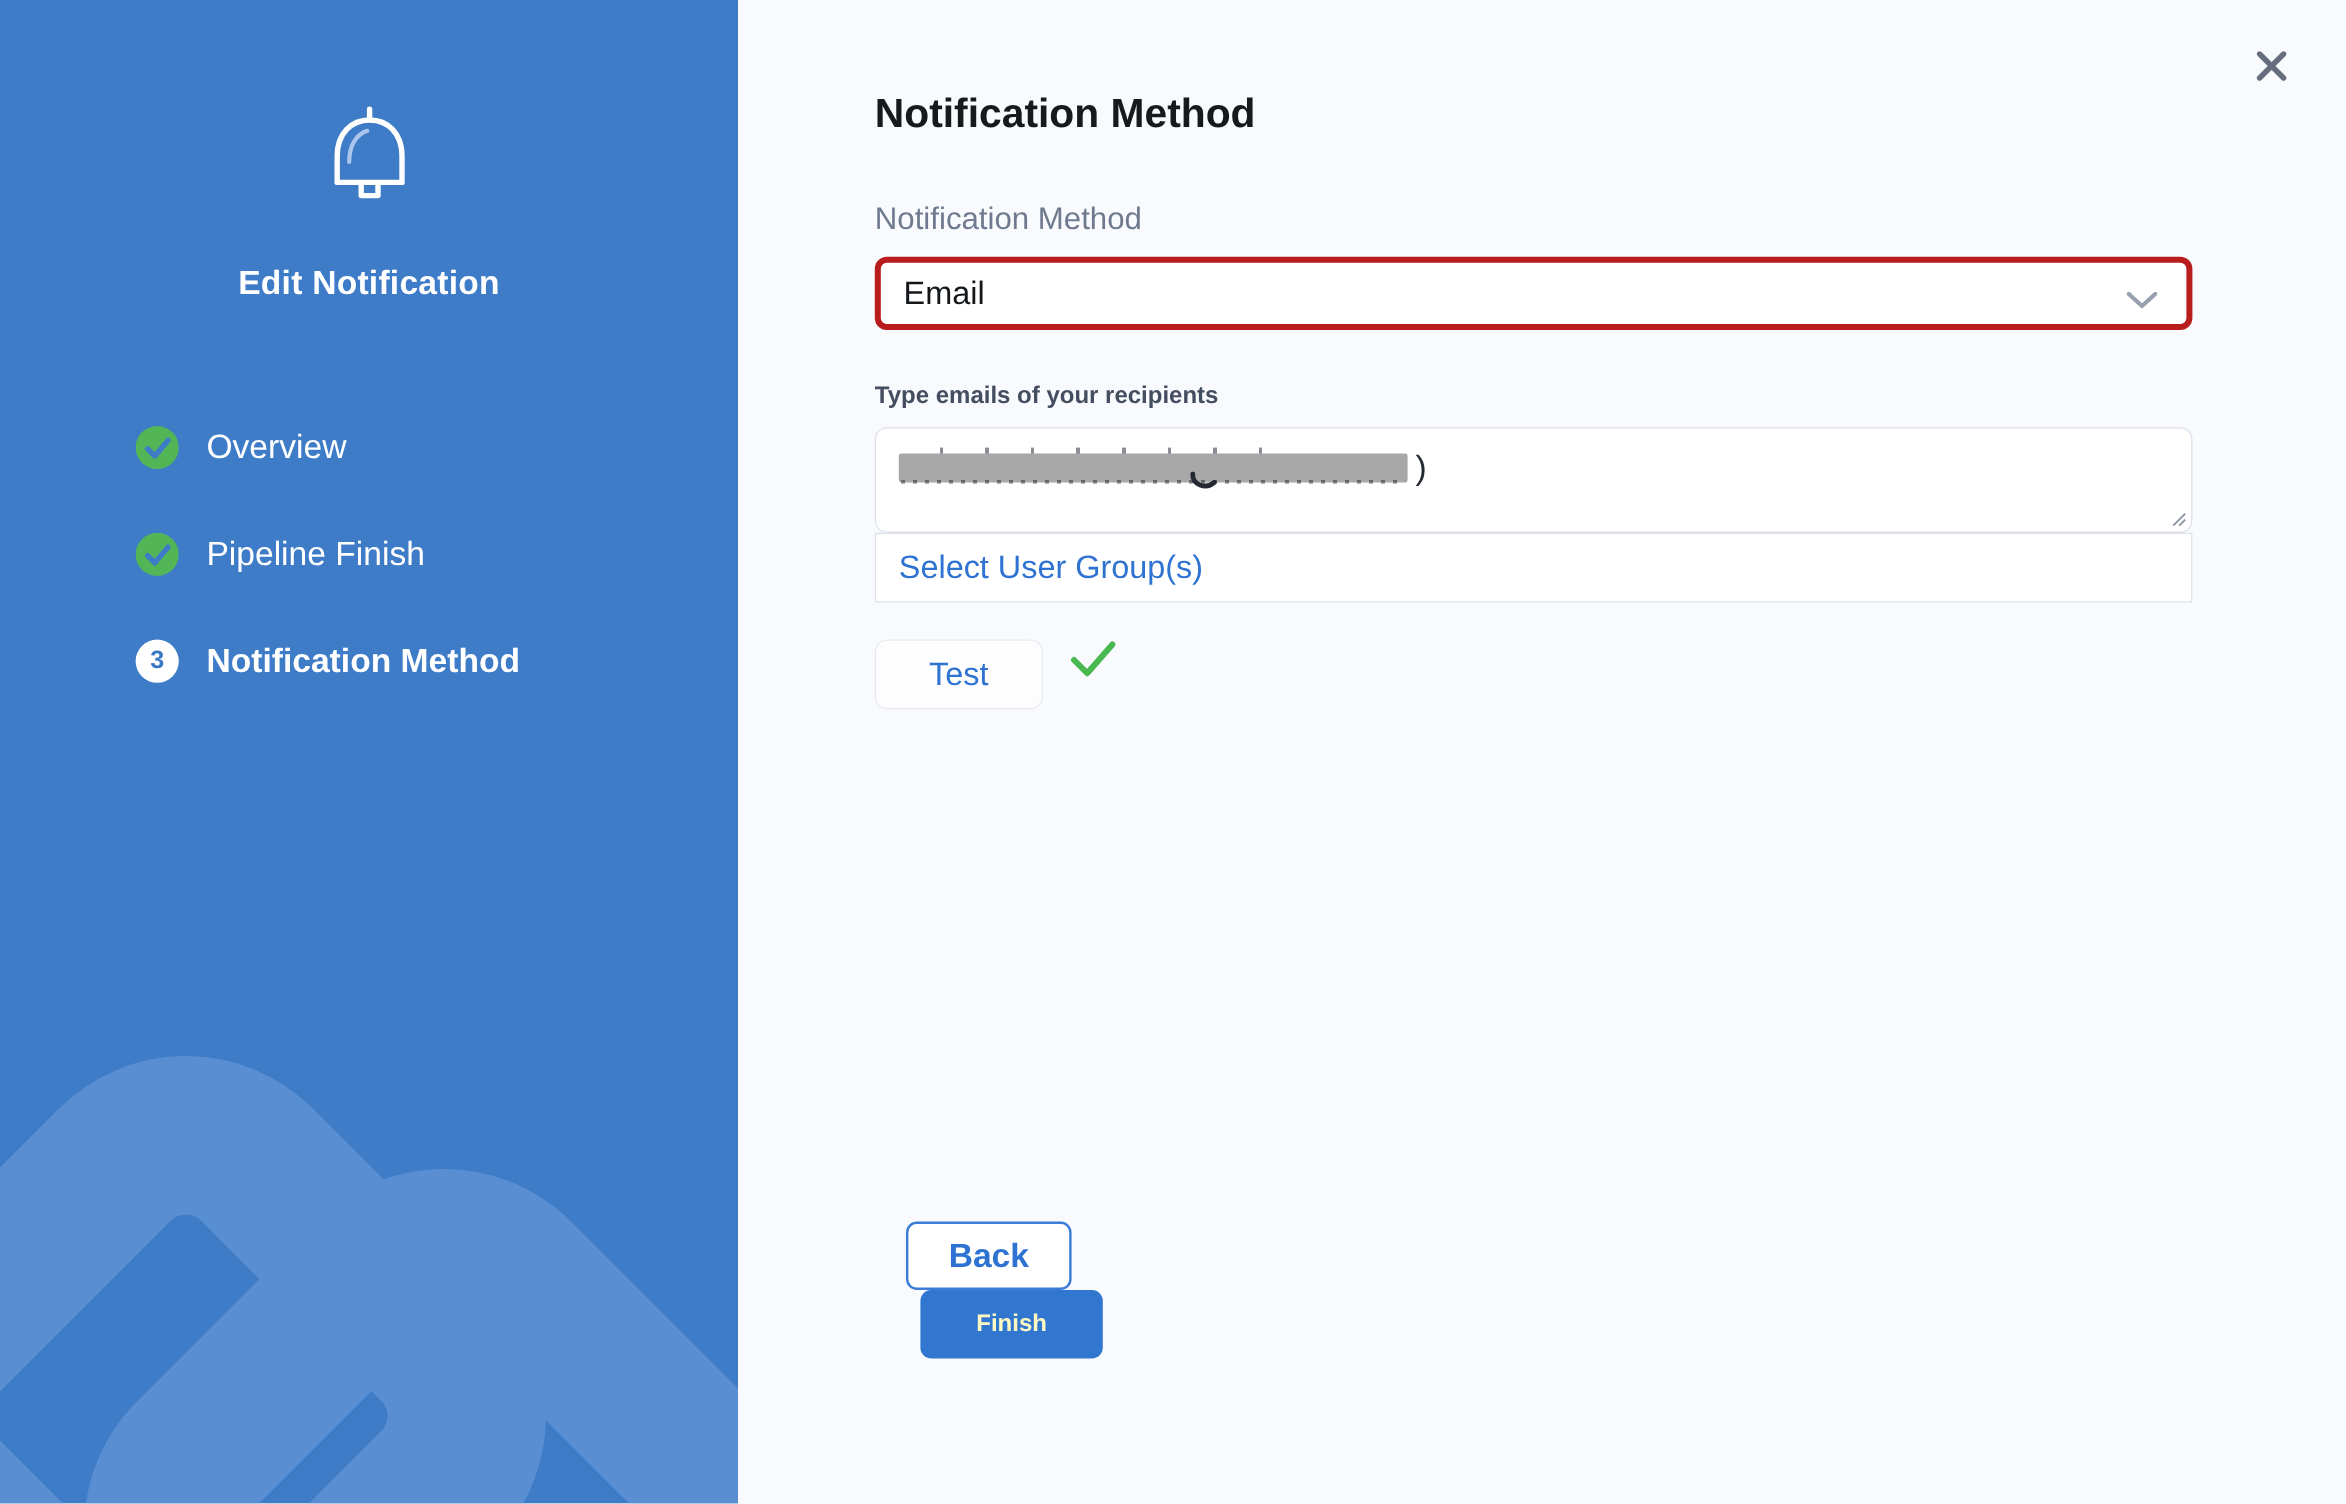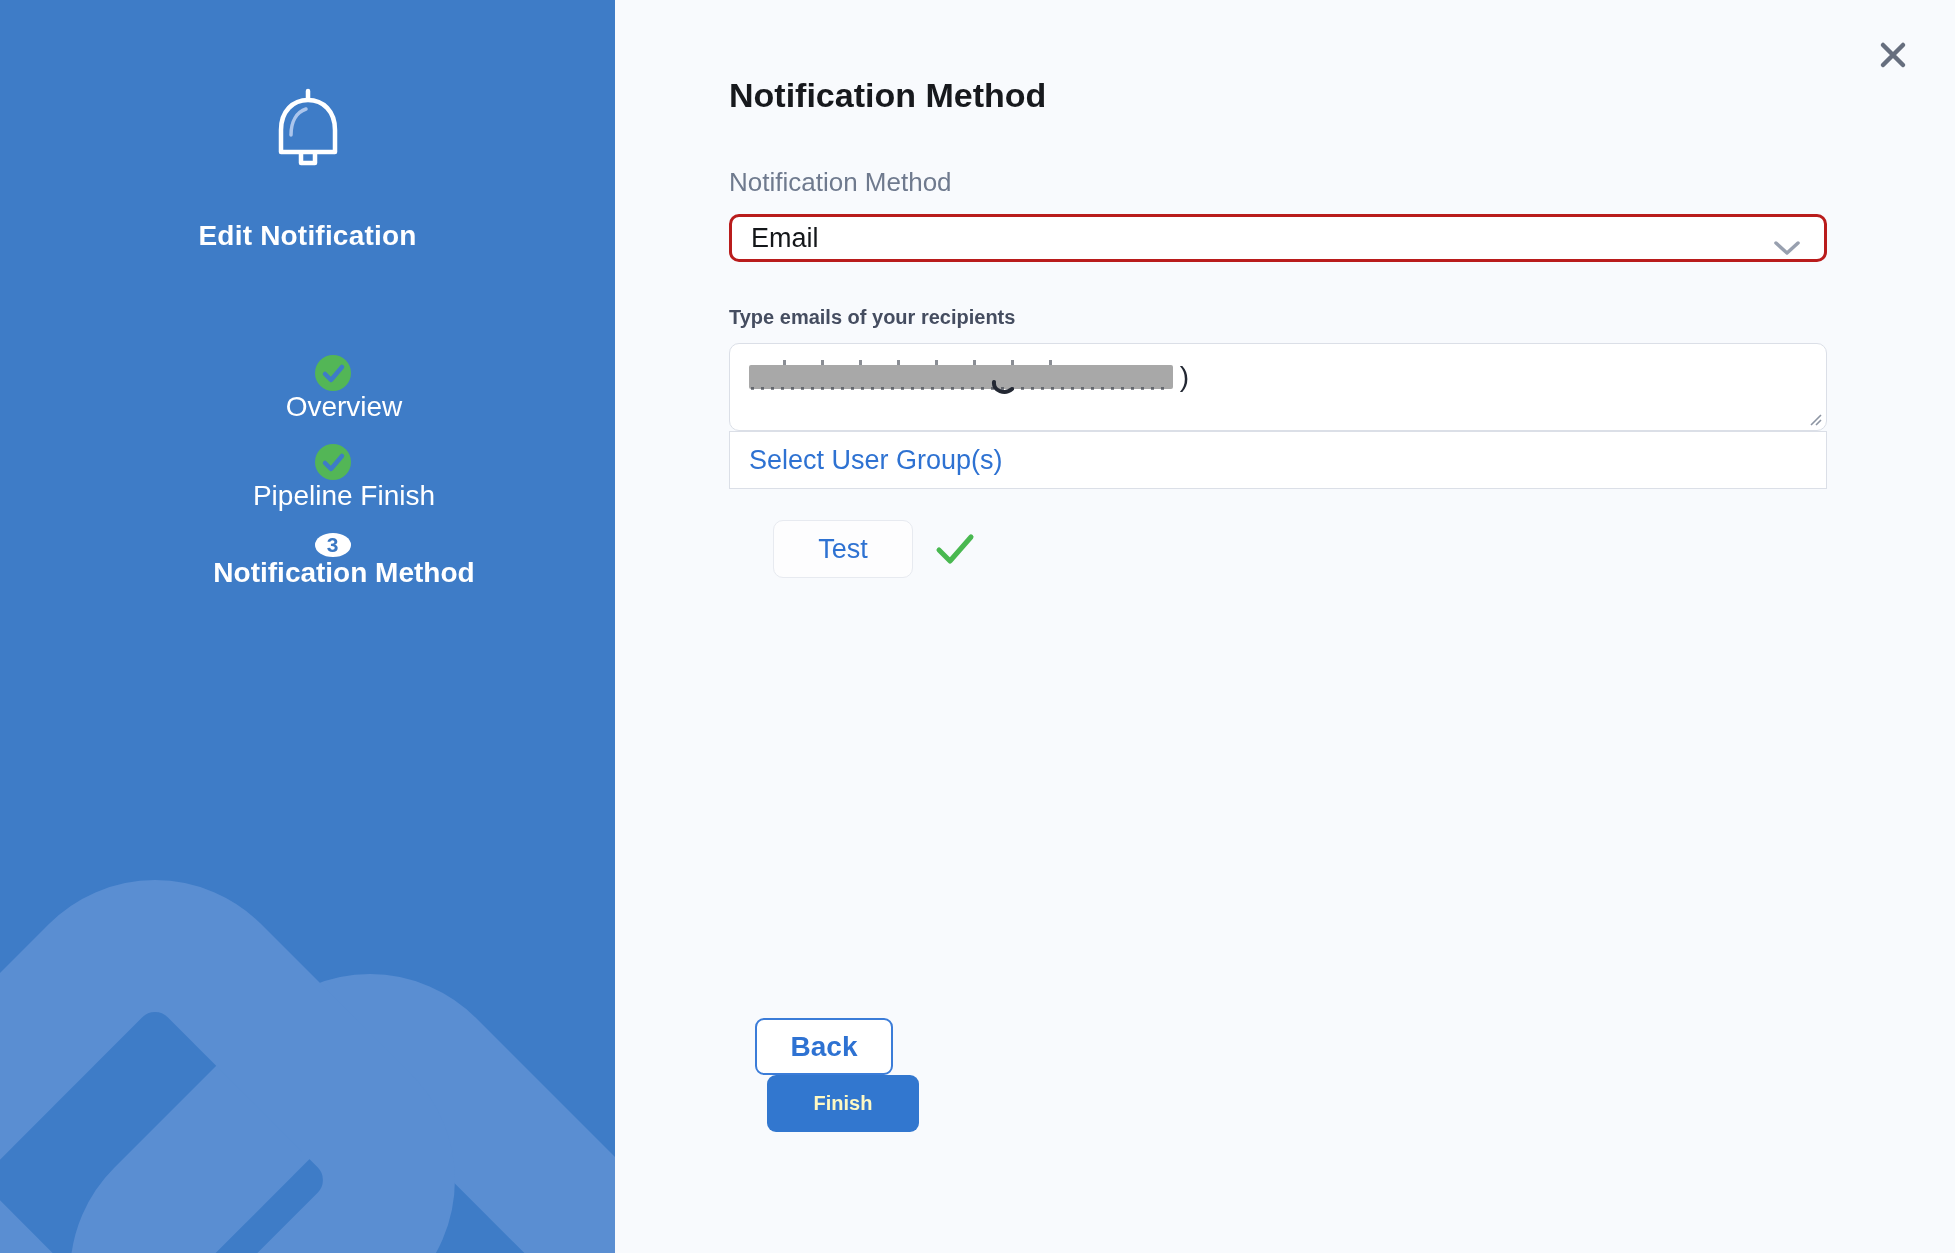--- a/index.html
+++ b/index.html
@@ -25,25 +25,24 @@
     margin-top: 46px;
     text-align: center;
     color: #ffffff;
     font-size: 28px;
     font-weight: 700;
     letter-spacing: 0.2px;
   }
   .steps { margin-top: 103px; }
   .step {
     display: flex; align-items: center;
-    padding-left: 50px;
+    padding-left: 113px;
     margin-bottom: 53px;
     height: 36px;
     cursor: pointer;
-    flex-direction: column;
   }
   .step-icon { width: 36px; height: 36px; flex: 0 0 36px; }
   .step-label {
     margin-left: 23px;
     color: #ffffff;
     font-size: 28px;
     font-weight: 400;
   }
   .step.active .step-label { font-weight: 700; }
   .num-circle {
@@ -62,23 +61,23 @@
     cursor: pointer; background: none; border: none;
   }
   .form { position: relative; margin-left: 114px; width: 1098px; padding-top: 76px; }
   .page-heading {
     font-size: 34px; font-weight: 700; color: #17191d;
     margin-bottom: 52px;
   }
   .field-label-gray { font-size: 26px; color: #6f7a8e; margin-bottom: 16px; }
   .select-box {
     position: relative;
-    width: 100%; height: 48px;
-    background: #ffffff;
-    border: 3px solid #b91c1c;
+    width: 100%; height: 61px;
+    background: #ffffff;
+    border: 5px solid #b91c1c;
     border-radius: 10px;
     display: flex; align-items: center;
     padding: 0 60px 0 19px;
     cursor: pointer;
   }
   .select-value { font-size: 27px; color: #14171a; }
   .select-chevron { position: absolute; right: 24px; top: 24px; }
 
   .field-label-bold {
     margin-top: 44px;
@@ -119,21 +118,21 @@
     width: 100%; height: 58px;
     background: #ffffff;
     border: 1px solid #dbdfe7;
     border-radius: 0;
     display: flex; align-items: center;
     padding: 0 19px;
     cursor: pointer;
   }
   .usergroup-link { font-size: 27px; color: #2e72d2; }
 
-  .test-row { margin-top: 31px; display: flex; align-items: center; margin-left: 44px; }
+  .test-row { margin-top: 31px; display: flex; align-items: flex-start; }
   .test-btn {
     width: 140px; height: 58px;
     background: #fdfdfe;
     border: 1px solid #e7eaf0;
     border-radius: 10px;
     display: flex; align-items: center; justify-content: center;
     font-size: 27px; color: #2e72d2;
     cursor: pointer;
     font-family: "Liberation Sans", sans-serif;
   }

